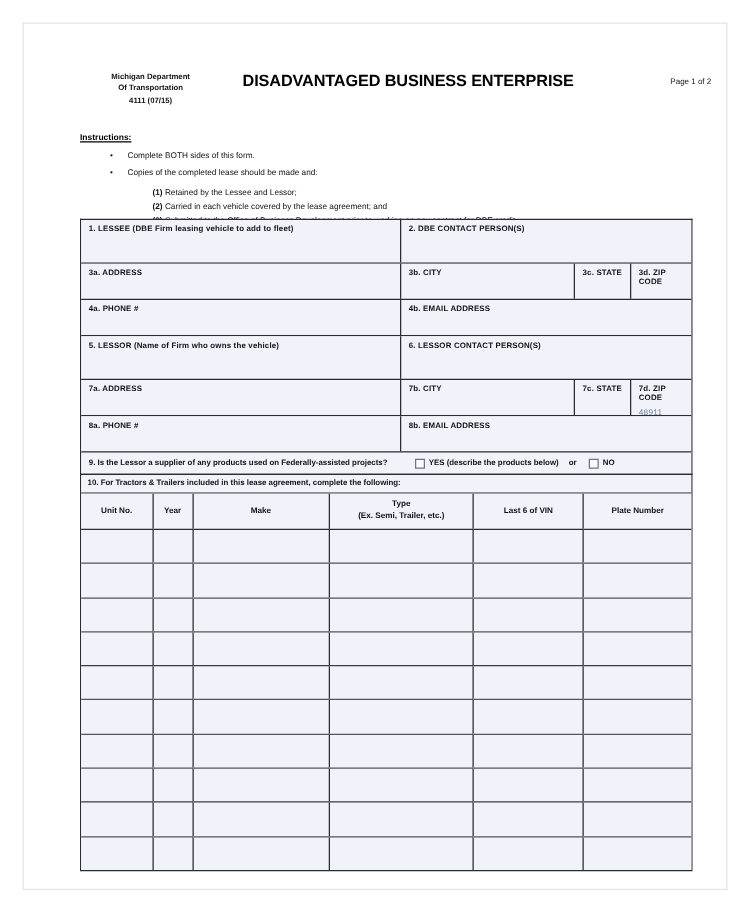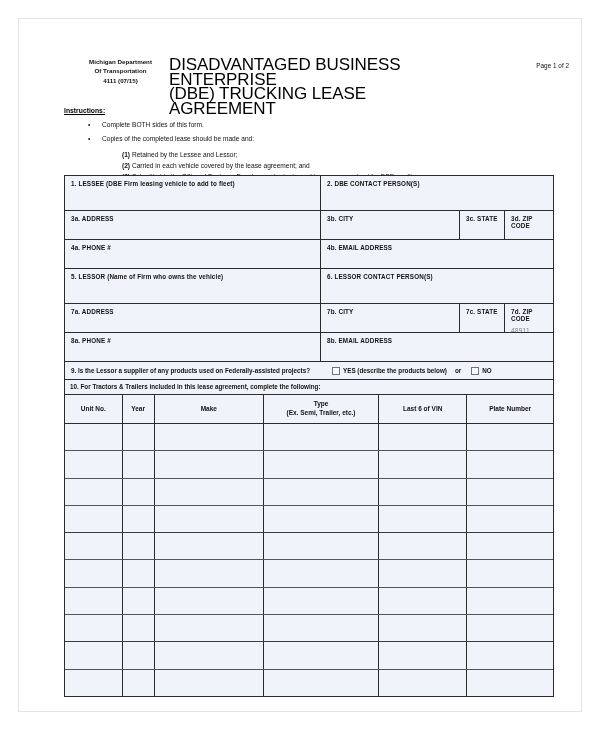--- a/index.html
+++ b/index.html
@@ -43,23 +43,23 @@
     font-size: 6.2px;
     font-weight: bold;
     line-height: 9.4px;
     color: #111;
   }
   .doc-title {
     position: absolute;
     left: 150px;
     top: 1px;
     width: 290px;
-    text-align: left;
-    font-size: 17px;
-    font-weight: normal;
+    text-align: right;
+    font-size: 13px;
+    font-weight: bold;
     line-height: 14.6px;
     letter-spacing: -0.1px;
     color: #000;
   }
   .page-num {
     position: absolute;
     right: 14px;
     top: 5px;
     font-size: 6.4px;
     color: #111;
@@ -227,21 +227,20 @@
 <div class="page">
 
   <div class="header">
     <div class="agency">
       <div>Michigan Department</div>
       <div>Of Transportation</div>
       <div>4111 (07/15)</div>
     </div>
     <div class="doc-title">
       <div>DISADVANTAGED BUSINESS ENTERPRISE</div>
-      <div>(DBE) TRUCKING LEASE AGREEMENT</div>
     </div>
     <div class="page-num">Page 1 of 2</div>
   </div>
 
   <div class="instructions">
     <div class="instr-title">Instructions:</div>
 
     <div class="instr-bullet">
       <span class="dot">•</span>
       <span>Complete BOTH sides of this form.</span>

